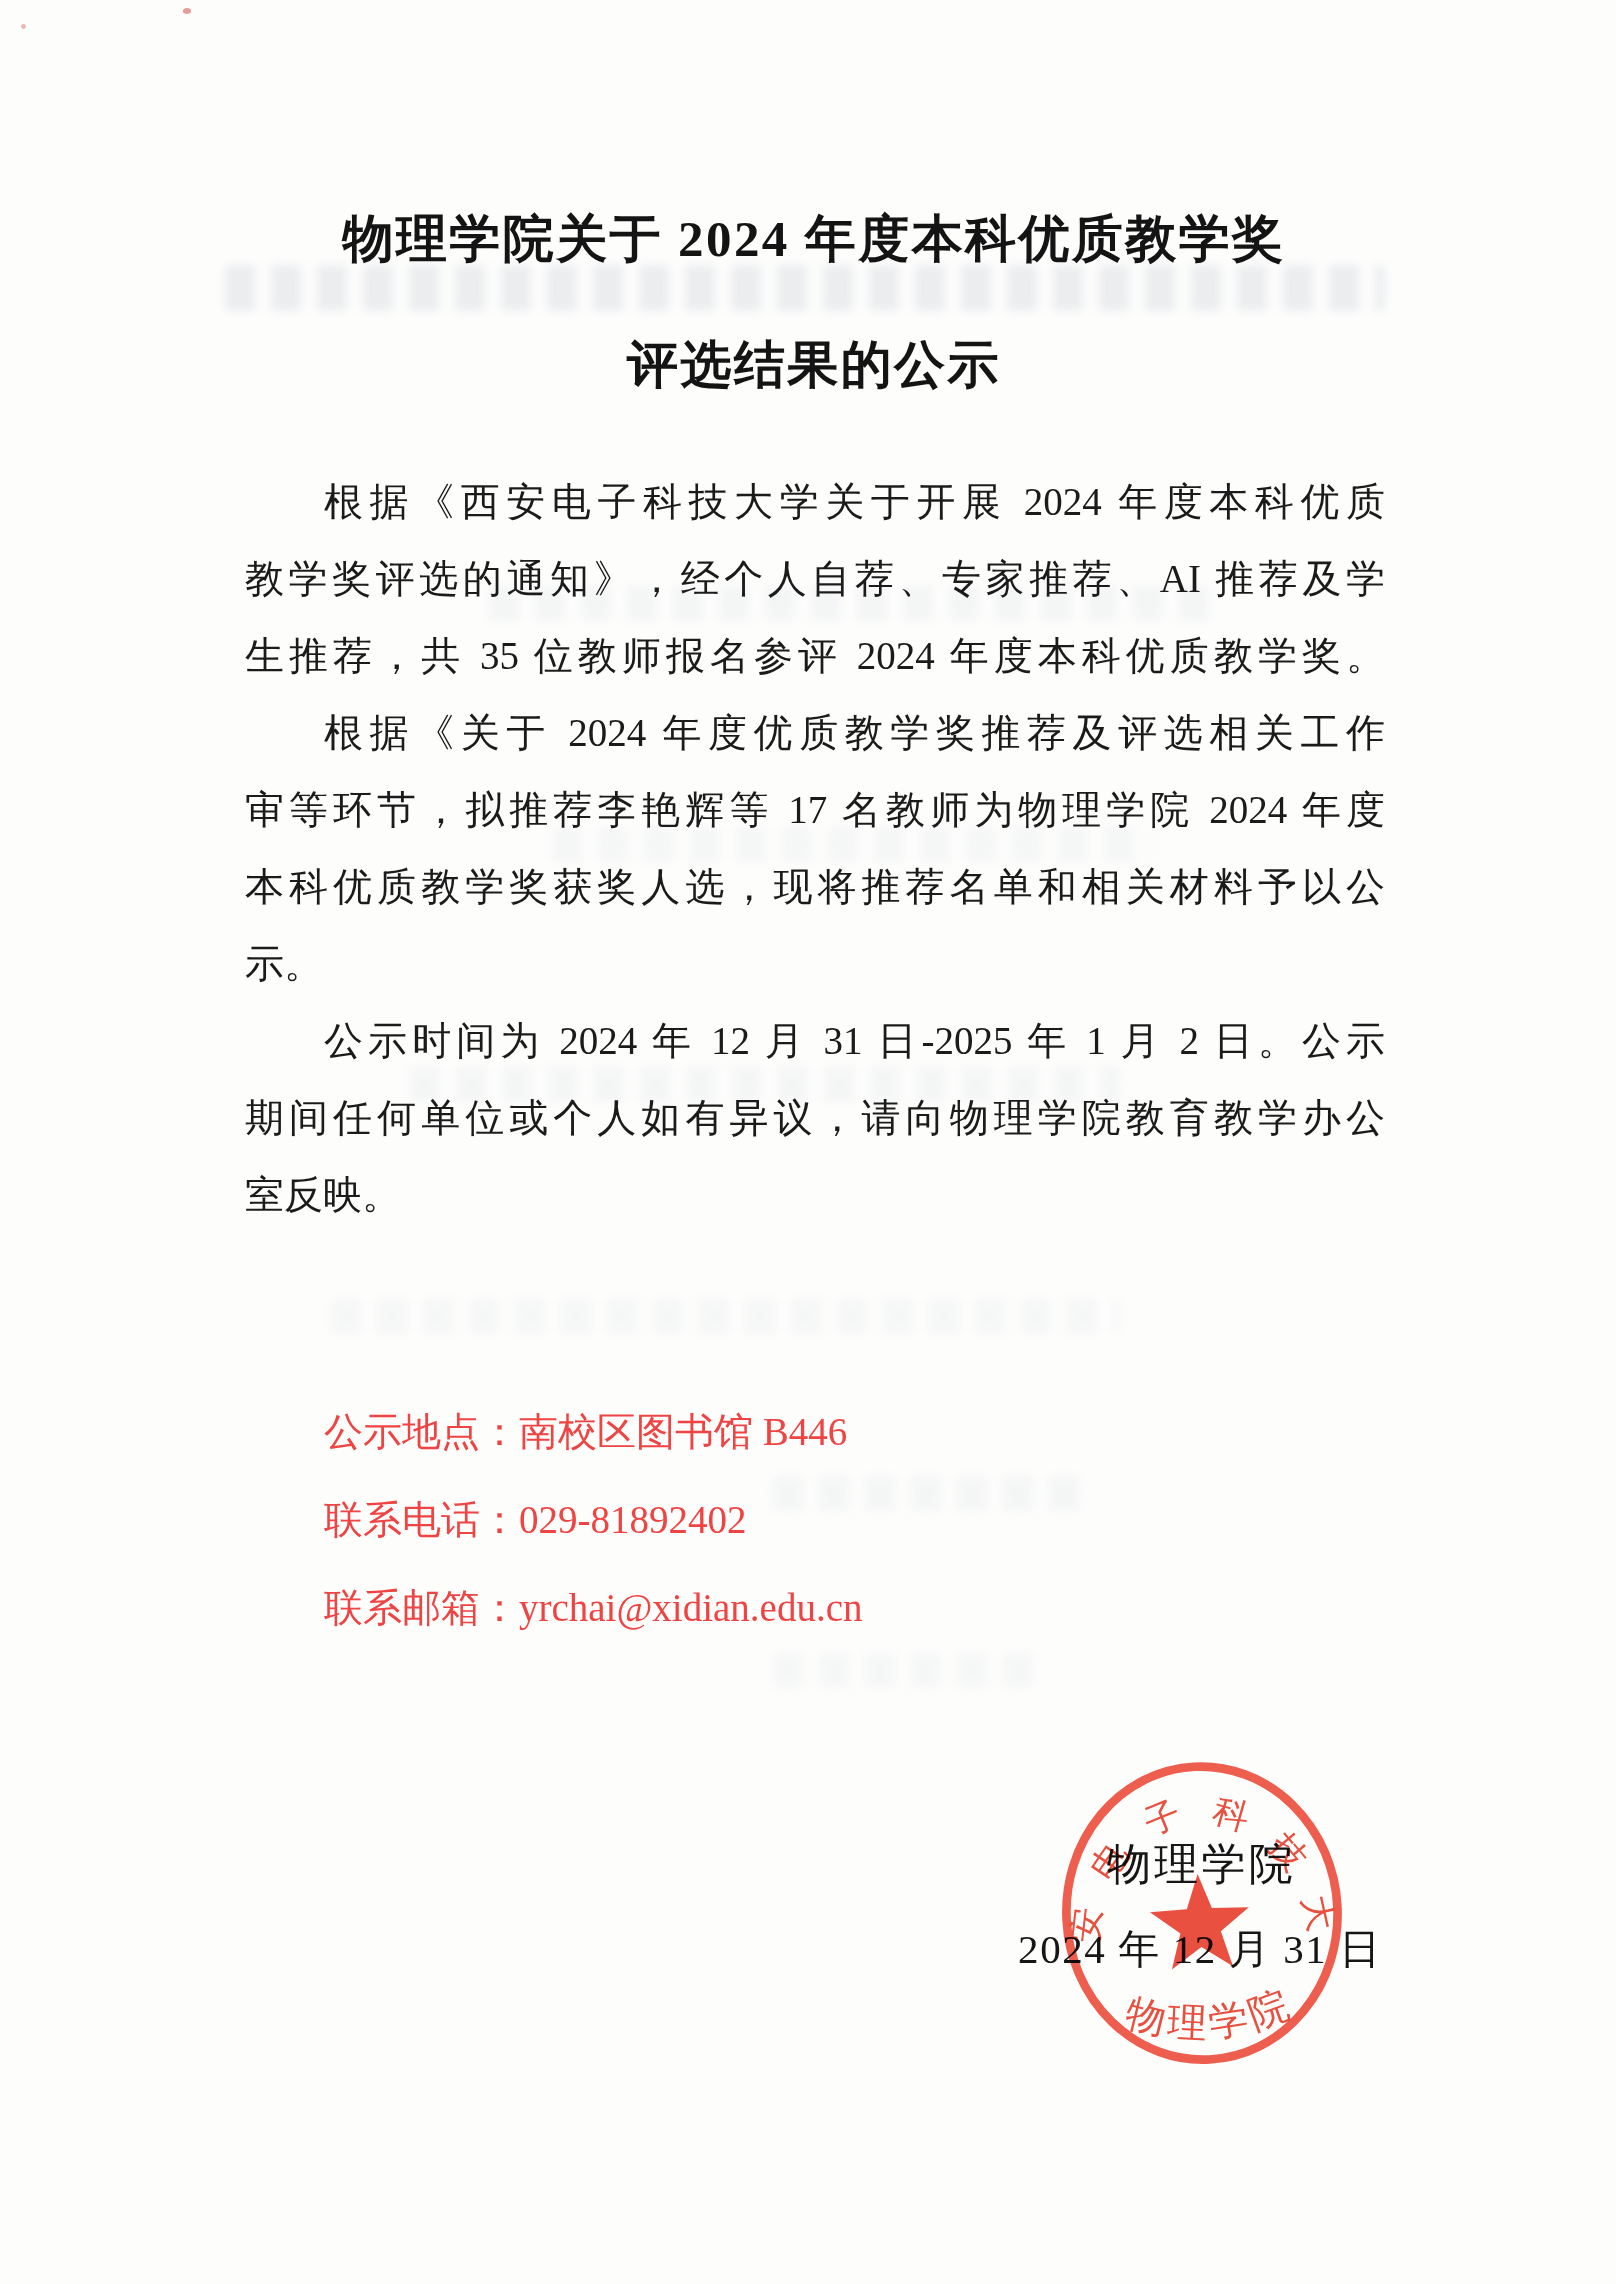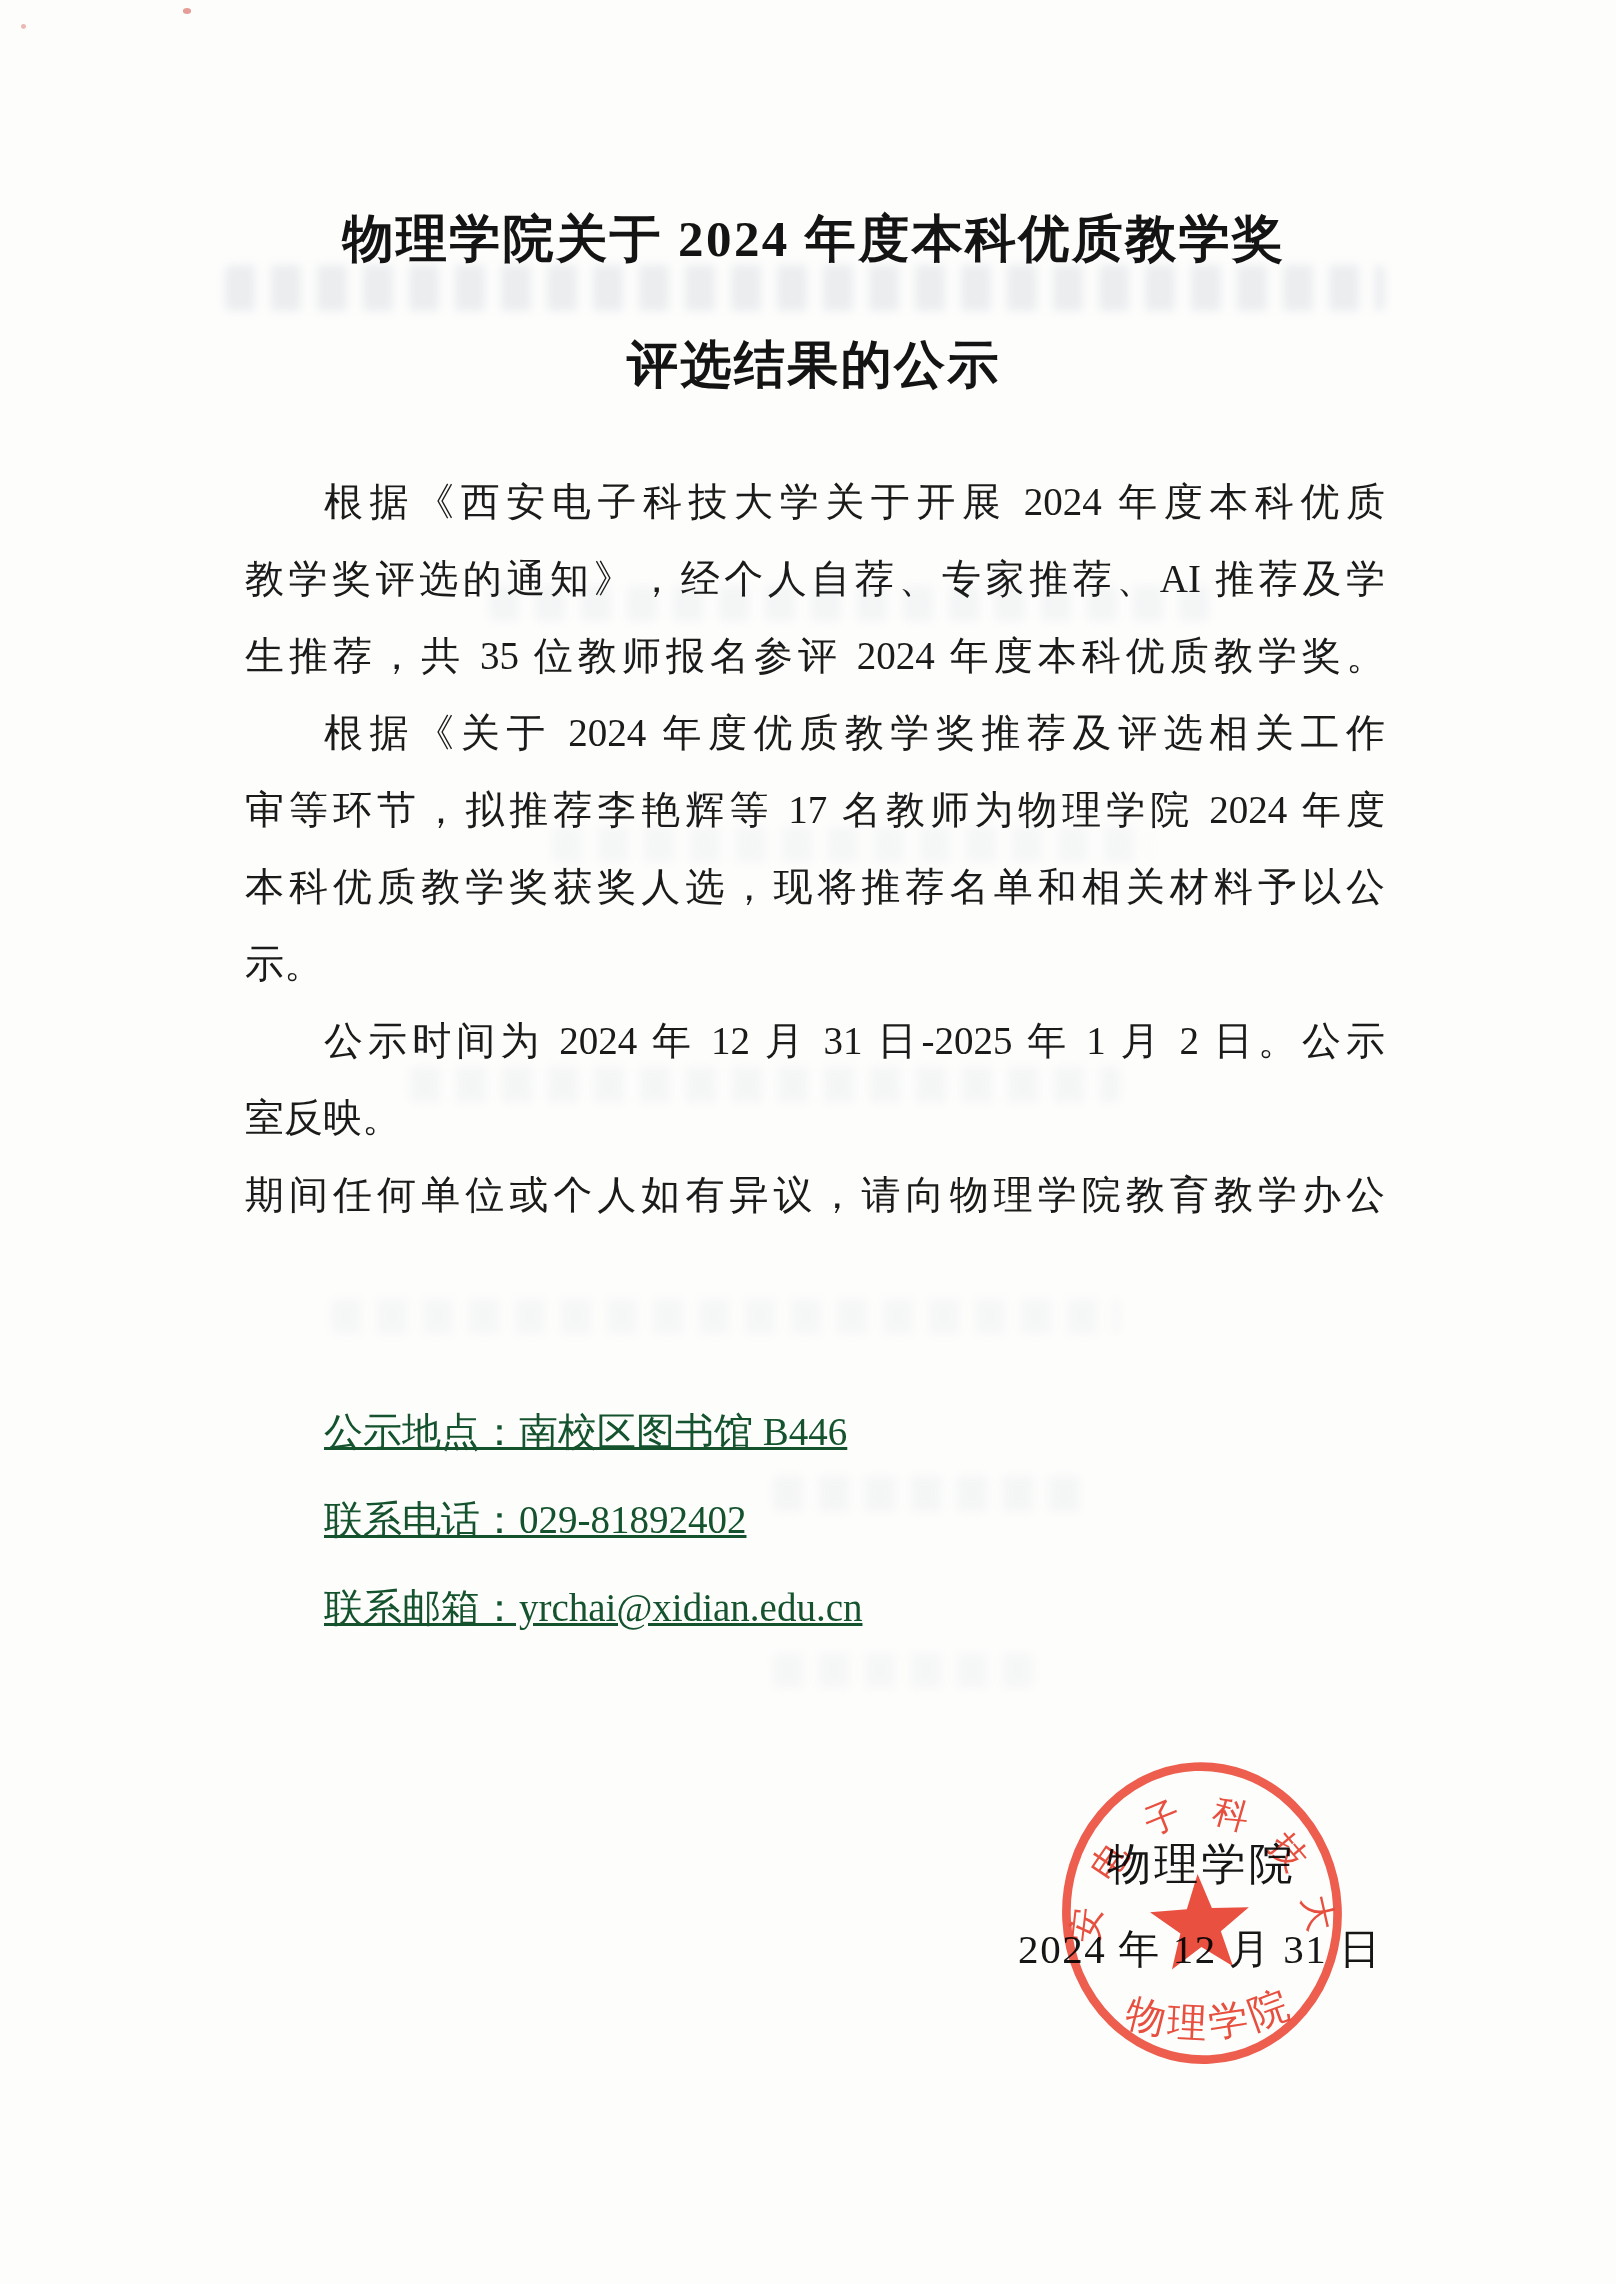--- a/index.html
+++ b/index.html
@@ -45,22 +45,21 @@
   .bodyline{
     font-size:39px;line-height:77px;height:77px;
     text-align:justify;text-justify:inter-character;
     white-space:normal;
   }
   .fill{text-align-last:justify;}
   .indent{text-indent:79px;}
 
   .contacts{
     position:absolute;top:1388px;left:245px;width:1140px;
-    color:#14532d;
-    text-decoration:underline;
+    color:#ef4444;
   }
   .contactline{
     font-size:39px;line-height:88px;height:88px;text-indent:79px;
   }
 
   .sig-org{
     position:absolute;top:1833px;left:1022px;width:359px;height:63px;
     line-height:63px;text-align:center;font-size:44px;letter-spacing:3.2px;
     color:#161616;z-index:3;
   }
@@ -102,22 +101,22 @@
 
   <div class="body-text">
     <div class="bodyline indent fill">根据《西安电子科技大学关于开展 2024 年度本科优质</div>
     <div class="bodyline fill">教学奖评选的通知》，经个人自荐、专家推荐、AI 推荐及学</div>
     <div class="bodyline fill">生推荐，共 35 位教师报名参评 2024 年度本科优质教学奖。</div>
     <div class="bodyline indent fill">根据《关于 2024 年度优质教学奖推荐及评选相关工作</div>
     <div class="bodyline fill">审等环节，拟推荐李艳辉等 17 名教师为物理学院 2024 年度</div>
     <div class="bodyline fill">本科优质教学奖获奖人选，现将推荐名单和相关材料予以公</div>
     <div class="bodyline">示。</div>
     <div class="bodyline indent fill">公示时间为 2024 年 12 月 31 日-2025 年 1 月 2 日。公示</div>
+    <div class="bodyline fill">期间任何单位或个人如有异议，请向物理学院教育教学办公</div>
     <div class="bodyline">室反映。</div>
-    <div class="bodyline fill">期间任何单位或个人如有异议，请向物理学院教育教学办公</div>
   </div>
 
   <div class="contacts">
     <div class="contactline">公示地点：南校区图书馆 B446</div>
     <div class="contactline">联系电话：029-81892402</div>
     <div class="contactline">联系邮箱：yrchai@xidian.edu.cn</div>
   </div>
 
   <div class="sig-org">物理学院</div>
   <div class="sig-date">2024 年 12 月 31 日</div>

